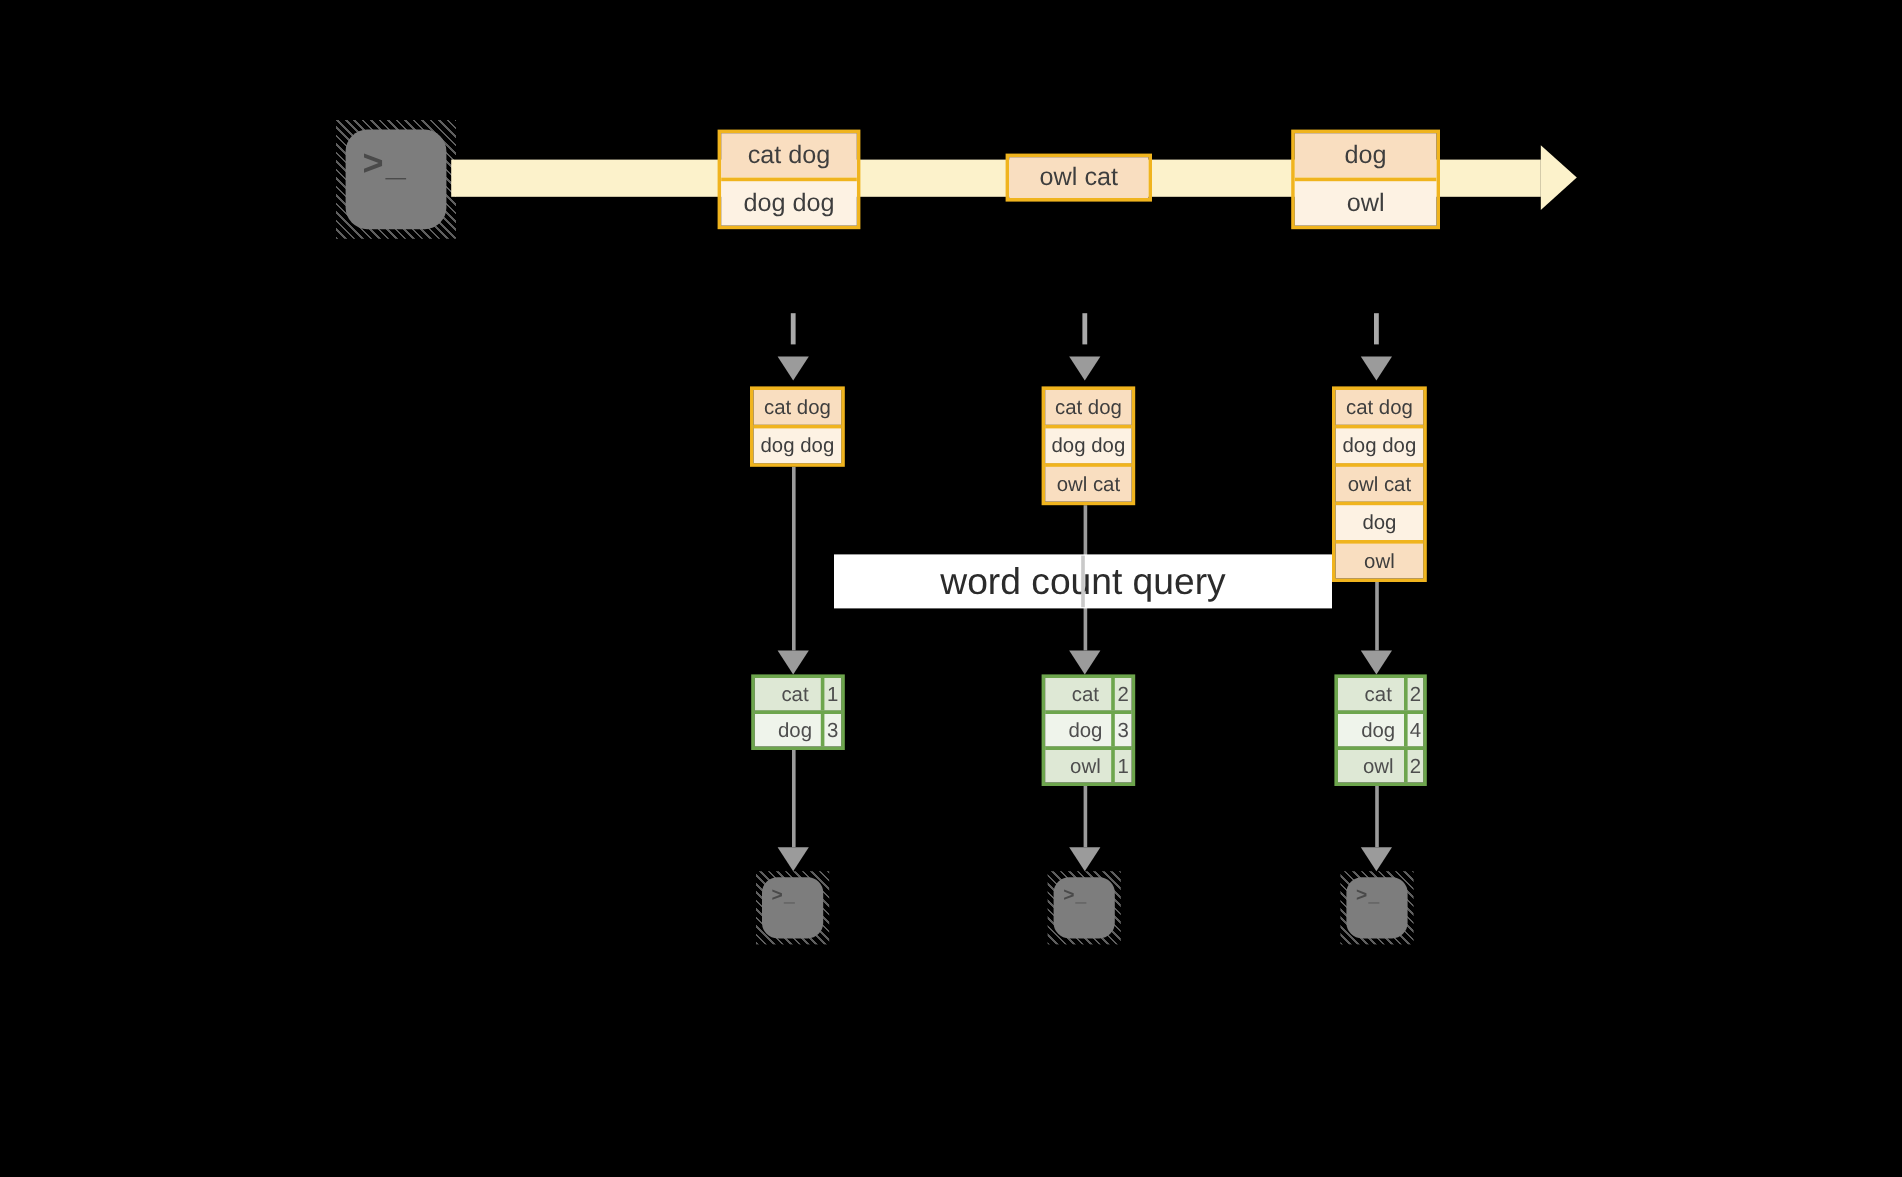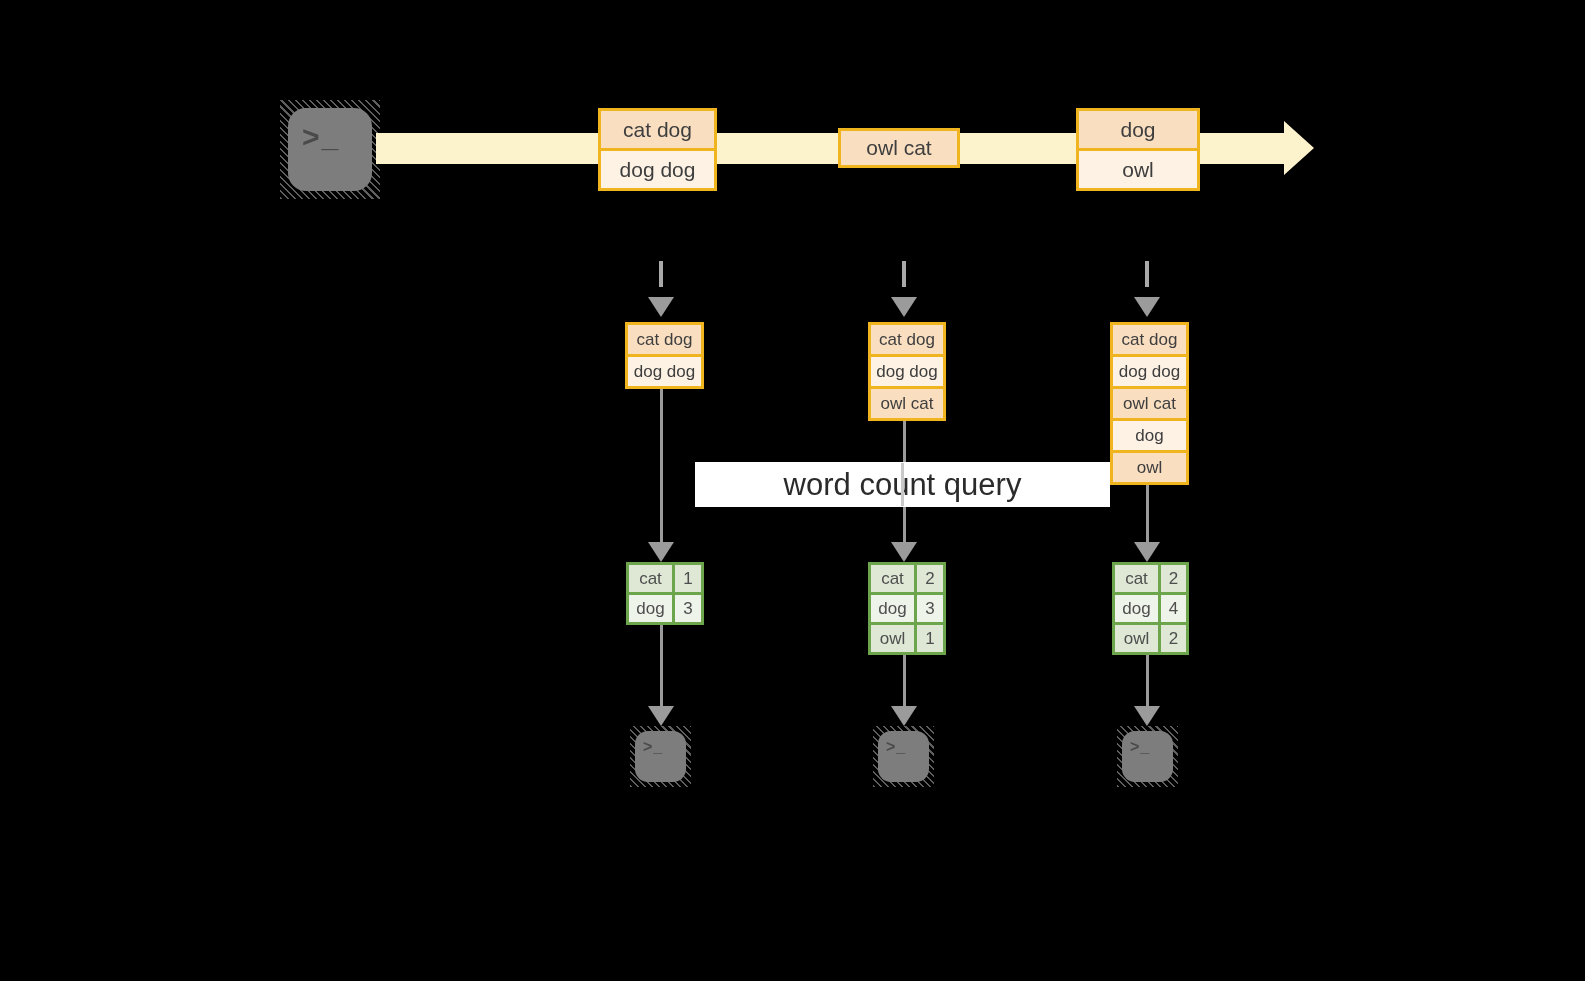--- a/index.html
+++ b/index.html
@@ -42,21 +42,21 @@
   
   .sline{position:absolute;width:3px;background:#9b9b9b;z-index:4;}
 
   
   .banner{position:absolute;left:695px;top:462px;width:415px;height:45px;background:#ffffff;z-index:5;
     display:flex;align-items:center;justify-content:center;font-size:31px;color:#2b2b2b;}
   .banner-cross{position:absolute;left:901px;top:463px;width:3px;height:43px;background:#c9c9c9;z-index:6;}
 
   
   .gtable{position:absolute;border:3px solid #6da54d;z-index:4;}
-  .grow{display:flex;height:27px;line-height:27px;font-size:17px;color:#4e4e4e;}
+  .grow{display:flex;height:27px;line-height:27px;font-size:17px;color:#4e4e4e;padding-left:12px;}
   .grow + .grow{border-top:3px solid #6da54d;}
   .wcell{flex:0 0 43px;text-align:center;border-right:3px solid #6da54d;}
   .ncell{flex:1;text-align:center;}
   .g-dark{background:#dee8d5;}
   .g-light{background:#eff4eb;}
 </style>
 </head>
 <body>
 
 <div class="stage">

